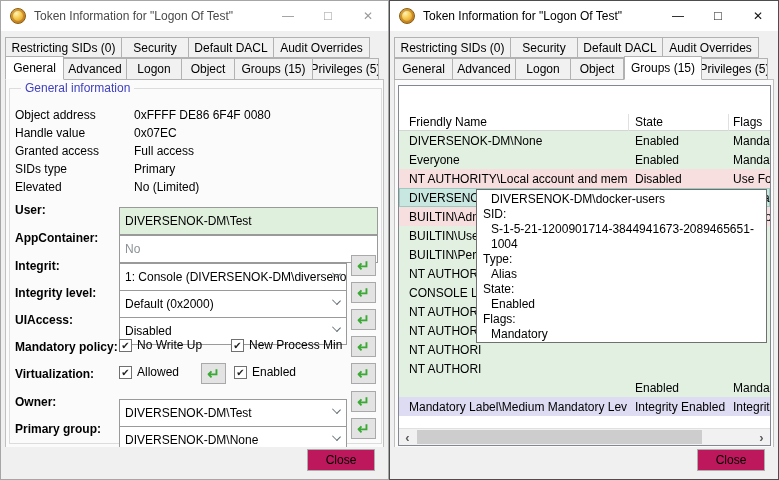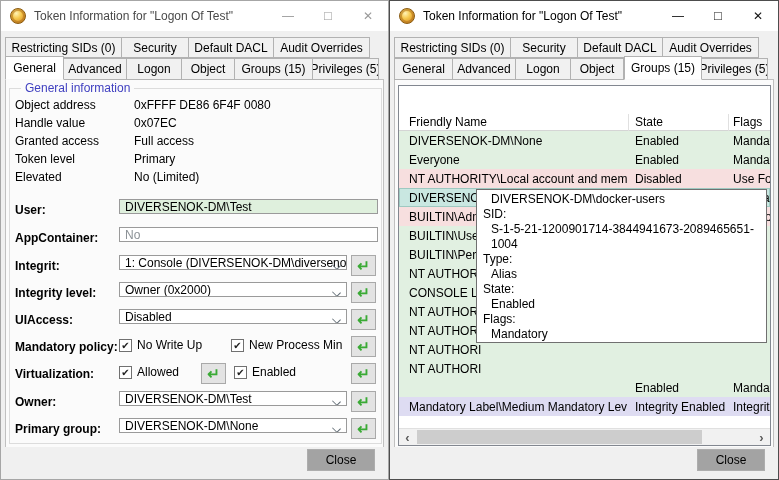--- a/index.html
+++ b/index.html
@@ -38,44 +38,44 @@
 
   
   .pane { position:absolute; left:4px; right:4px; top:78px; height:369px;
     background:#fbfbfb; border:1px solid #c0c0c0; }
 
   
   .groupbox { position:absolute; left:8px; top:87px; width:373px; height:356px;
     border:1px solid #dcdcdc; }
   .groupbox-title { position:absolute; left:20px; top:80px; padding:0 4px;
     color:#4040c0; background:#fbfbfb; z-index:2; }
-  .info-row { position:absolute; left:14px; height:16px; display:flex; }
+  .info-row { position:absolute; left:14px; height:16px; display:flex;margin-top:10px; }
   .info-label { width:119px; }
   .field-label { position:absolute; left:14px;font-weight:bold; }
-  .txt, .combo { position:absolute; left:118px; height:15px; background:#fff;
+  .txt, .combo { position:absolute; left:118px; height:28px; background:#fff;
     border:1px solid #9a9a9a; display:flex; align-items:center; padding:0 5px;
-    white-space:nowrap; overflow:hidden; }
+    white-space:nowrap; overflow:hidden;margin-top:8px; }
   .txt { width:259px; }
   .combo { width:228px; padding-right:18px; }
   .combo .chev { position:absolute; right:6px; top:6px; width:7px; height:7px;
     border-right:1px solid #5c6770; border-bottom:1px solid #5c6770;
     transform:rotate(45deg) scaleY(.8); }
   .txt.green { background:#dff0dd; }
   .txt.placeholder { color:#8b9196; }
   .go-btn { position:absolute; width:25px; height:21px; background:#e3e3e3;
     border:1px solid #a9a9a9; display:flex; align-items:center; justify-content:center;
     color:#3aaa35; font-weight:bold; font-size:15px; line-height:1; }
   .go-col { left:350px; }
   .checkline { position:absolute; display:flex; align-items:center; gap:5px; }
   .cbox { width:13px; height:13px; background:#fff; border:1px solid #707070;
     display:flex; align-items:center; justify-content:center; font-size:10px; color:#222; }
 
   .bottom-strip { position:absolute; left:0; right:0; bottom:0; height:32px; background:#f0f0f0; }
   .close-btn { position:absolute; right:13px; bottom:8px; width:68px; height:22px;
-    background:#a3a3a3; border:1px solid #adadad; display:flex; align-items:center;
+    background:#be185d; border:1px solid #adadad; display:flex; align-items:center;
     justify-content:center; }
 
   
   .listview { position:absolute; left:8px; top:84px; width:373px; height:361px;
     background:#fff; border:1px solid #828790; overflow:hidden; }
   .lv-header { position:relative; height:17px; border-bottom:1px solid #d5d5d5;
     background:#fff;margin-top:28px; }
   .lv-h { position:absolute; top:1px; }
   .lv-h1 { left:10px; } .lv-h2 { left:236px;text-align:center; } .lv-h3 { left:334px; }
   .lv-hsep { position:absolute; top:0; width:1px; height:17px; background:#e0e0e0; }
@@ -146,21 +146,21 @@
       </div>
       <div class="info-row" style="top: 115px;">
         <span class="info-label">Handle value</span>
         <span>0x07EC</span>
       </div>
       <div class="info-row" style="top: 133px;">
         <span class="info-label">Granted access</span>
         <span>Full access</span>
       </div>
       <div class="info-row" style="top: 151px;">
-        <span class="info-label">Token level</span>
+        <span class="info-label">SIDs type</span>
         <span>Primary</span>
       </div>
       <div class="info-row" style="top: 169px;">
         <span class="info-label">Elevated</span>
         <span>No (Limited)</span>
       </div>
     </div>
 
   <span class="field-label" style="top:202px">User:</span>
   <div class="txt green" style="top:198px">DIVERSENOK-DM\Test</div>
@@ -172,21 +172,21 @@
   <div class="combo" style="top:254px">
       <span>1: Console (DIVERSENOK-DM\diversenok)</span>
       <span class="chev"></span>
     </div>
   <div class="go-btn go-col" style="top:254px">
       <span>↵</span>
     </div>
 
   <span class="field-label" style="top:285px">Integrity level:</span>
   <div class="combo" style="top:281px">
-      <span>Owner (0x2000)</span>
+      <span>Default (0x2000)</span>
       <span class="chev"></span>
     </div>
   <div class="go-btn go-col" style="top:281px">
       <span>↵</span>
     </div>
 
   <span class="field-label" style="top:312px">UIAccess:</span>
   <div class="combo" style="top:308px">
       <span>Disabled</span>
       <span class="chev"></span>

